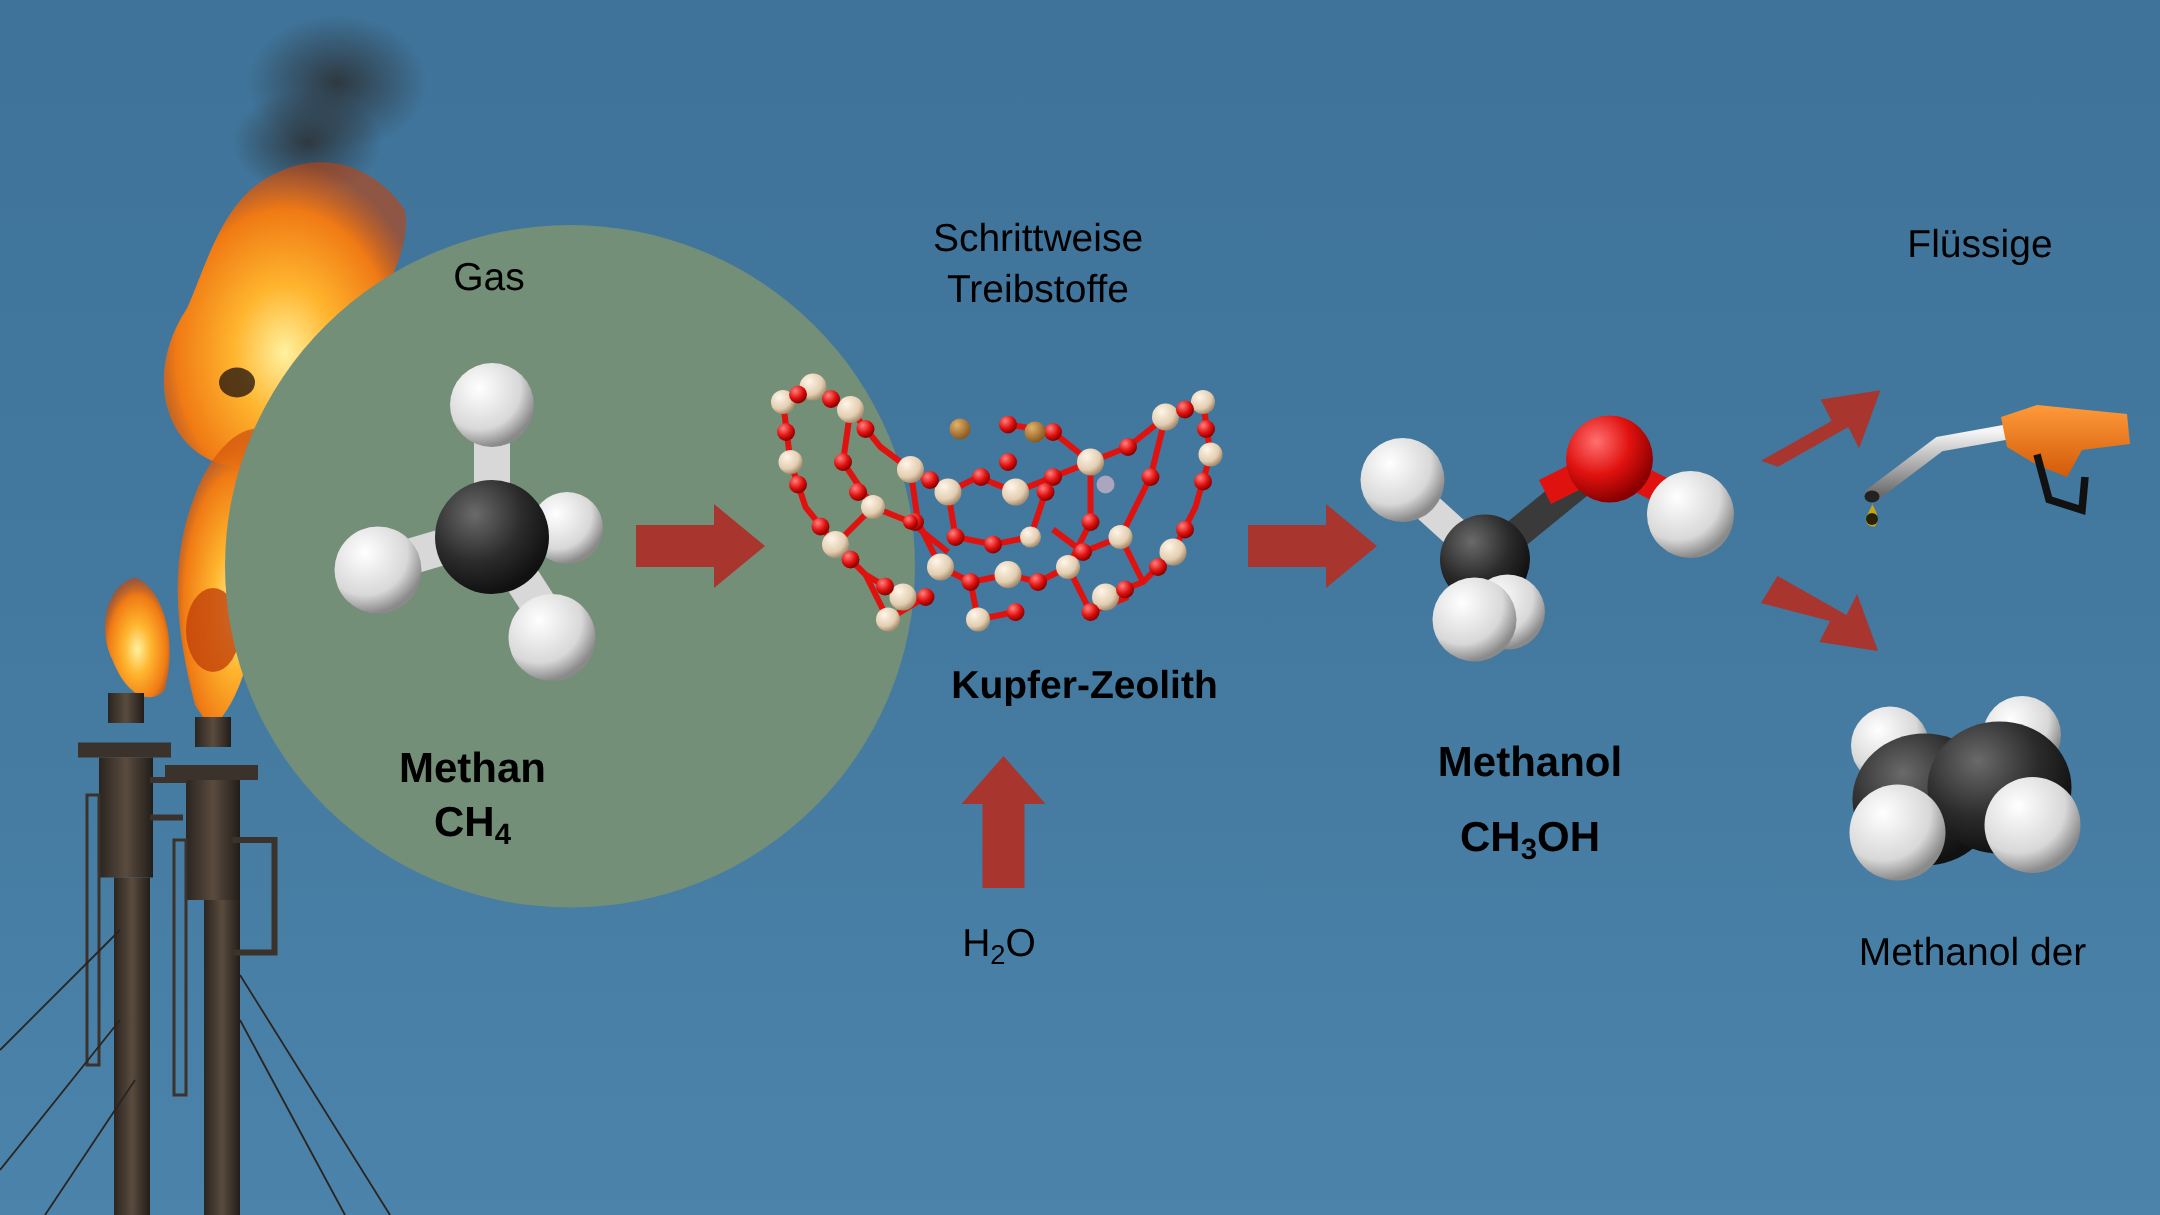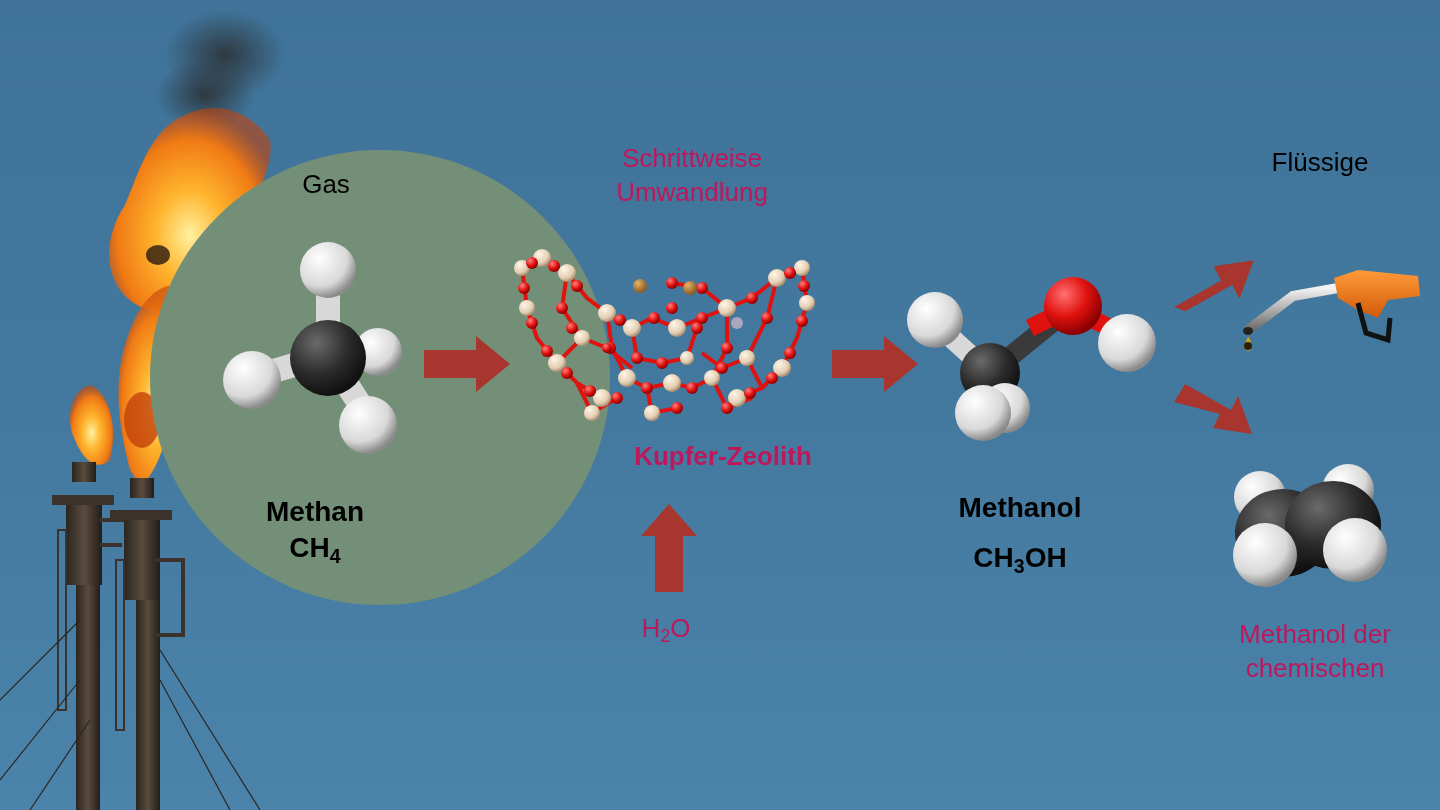--- a/index.html
+++ b/index.html
@@ -3,21 +3,21 @@
 <meta charset="utf-8">
 <style>
   html, body { margin: 0; padding: 0; }
   body {
     width: 1440px; height: 810px; overflow: hidden; position: relative;
     background: linear-gradient(180deg, #3f7399 0%, #44799f 50%, #4b83aa 100%);
     font-family: "Liberation Sans", sans-serif;
   }
   .abs { position: absolute; }
   .label { position: absolute; text-align: center; line-height: 1.3; }
-  .white { color: #be185d; }
+  .white { color: #000000; }
   .dark { color: #000000; }
   .bold { font-weight: bold; }
   .size26 { font-size: 26px; }
   .size28 { font-size: 28px; }
   sub { font-size: 0.7em; vertical-align: -0.3em; line-height: 0; }
   .gas-circle {
     position: absolute; left: 150px; top: 150px; width: 460px; height: 455px;
     border-radius: 50%; background: #748f78;
   }
 </style>
@@ -105,21 +105,21 @@
 
 <div class="label dark bold size28" style="left:230px;top:494px;width:170px">Methan</div>
 <div class="label dark bold size28" style="left:230px;top:530px;width:170px"><span>CH</span><sub>4</sub></div>
 
 <svg class="abs" style="left:424px;top:336px" width="88" height="56" viewBox="0 0 88 56">
   <polygon points="0,14 52,14 52,0 86,28 52,56 52,42 0,42" fill="#a8352e"></polygon>
 </svg>
 
 <div class="label white size26" style="left:572px;top:142px;width:240px">
   <div>Schrittweise</div>
-  <div>Umwandlung</div>
+  <div>Treibstoffe</div>
 </div>
 
 <svg class="abs" style="left:512px;top:248px" width="310" height="180" viewBox="0 0 310 180">
   <defs>
     <radialGradient id="siG" cx="35%" cy="30%" r="70%">
         <stop offset="0%" stop-color="#fff5e8"></stop>
         <stop offset="70%" stop-color="#e2cdb0"></stop>
         <stop offset="100%" stop-color="#a88f72"></stop>
       </radialGradient>
     <radialGradient id="o2G" cx="35%" cy="30%" r="70%">
@@ -276,14 +276,13 @@
   <circle cx="45" cy="42" r="26" fill="url(#hG)"></circle>
   <circle cx="133" cy="35" r="26" fill="url(#hG)"></circle>
   <ellipse cx="68" cy="78" rx="48" ry="44" fill="url(#cG)"></ellipse>
   <ellipse cx="118" cy="70" rx="48" ry="44" fill="url(#cG)"></ellipse>
   <circle cx="50" cy="100" r="32" fill="url(#hG)"></circle>
   <circle cx="140" cy="95" r="32" fill="url(#hG)"></circle>
 </svg>
 
 <div class="label white size26" style="left:1195px;top:618px;width:240px">
   <div>Methanol der</div>
-  <div>chemischen</div>
 </div>
 
 </body></html>

